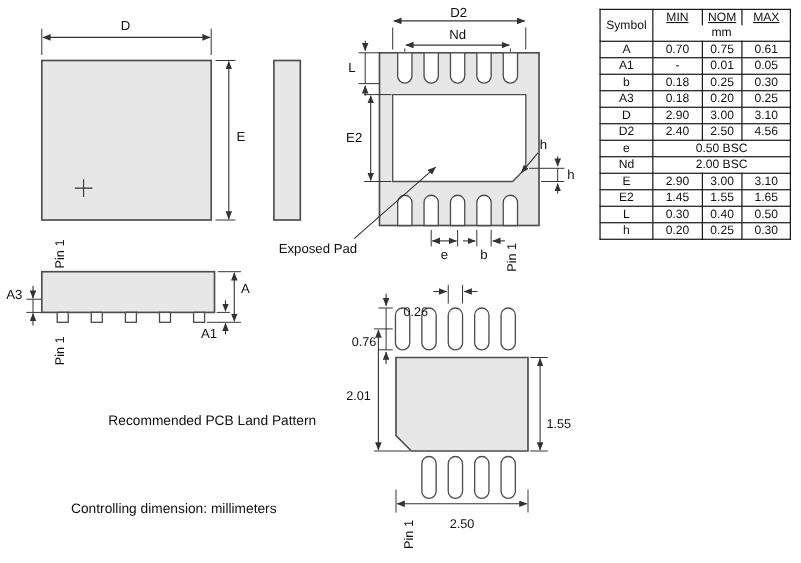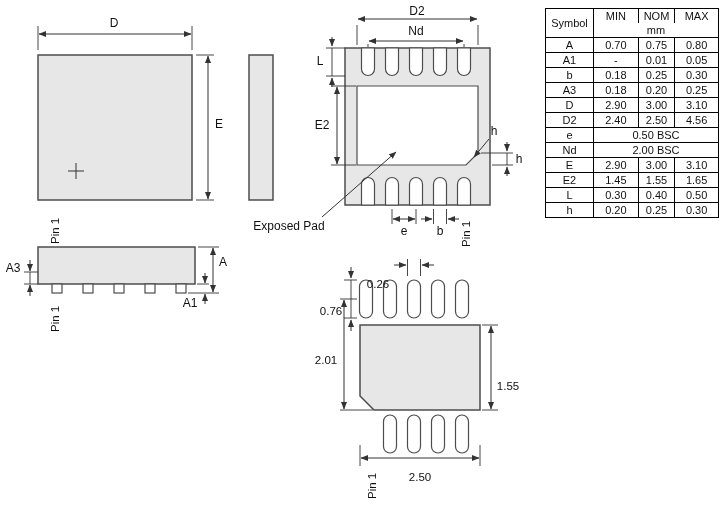--- a/index.html
+++ b/index.html
@@ -11,21 +11,21 @@
   .pad  { fill:#ffffff; stroke:#4d4d4d; stroke-width:1.2; }
   .dl   { stroke:#333; stroke-width:1; fill:none; }
   .ext  { stroke:#333; stroke-width:0.9; fill:none; }
   .lbl  { position:absolute; transform:translate(-50%,-50%); font-size:12px; line-height:1; white-space:nowrap; }
   .num  { font-size:11.5px;margin-top:20px; }
   .bg   { background:#fff; padding:0 3px; }
   .rot  { position:absolute; transform:rotate(-90deg); transform-origin:0 0; font-size:11.5px; line-height:1; white-space:nowrap; }
   .cap  { position:absolute; transform:translate(-50%,-50%); font-size:12.5px; white-space:nowrap; }
   table.dims { position:absolute; left:545px; top:8px; width:174px; border-collapse:collapse; font-size:11px; table-layout:fixed; }
   table.dims th, table.dims td { border:1px solid #000; text-align:center; padding:1px 2px; height:14px; font-weight:normal; }
-  table.dims th.nb { border-bottom:none; }
+  table.dims th.nb { border-bottom:none;text-decoration:underline; }
   table.dims th.nt { border-top:none; }
 </style>
 </head>
 <body>
 
 <div class="canvas">
 
   <svg class="draw" width="728" height="512" viewBox="0 0 728 512">
     <defs>
       <marker id="mE" markerWidth="9" markerHeight="7" refX="7" refY="3" orient="auto" markerUnits="userSpaceOnUse">
@@ -164,39 +164,41 @@
   <span class="lbl" style="left:190px;top:303px">A1</span>
   <span class="rot" style="left:50px;top:332px">Pin 1</span>
 
   <span class="lbl num" style="left:378px;top:265px">0.26</span>
   <span class="lbl num" style="left:331px;top:292px">0.76</span>
   <span class="lbl num" style="left:326px;top:341px">2.01</span>
   <span class="lbl num" style="left:508px;top:367px">1.55</span>
   <span class="lbl num bg" style="left:420px;top:458px">2.50</span>
   <span class="rot" style="left:367px;top:499px">Pin 1</span>
 
+  <span class="cap" style="left:193px;top:382px">Recommended PCB Land Pattern</span>
+  <span class="cap" style="left:158px;top:462px">Controlling dimension: millimeters</span>
 
   <table class="dims">
     <thead>
       <tr>
         <th rowspan="2" style="width:46px">Symbol</th>
         <th class="nb" style="width:43px">MIN</th>
         <th class="nb" style="width:35px">NOM</th>
         <th class="nb" style="width:42px">MAX</th>
       </tr>
       <tr>
         <th class="nt" colspan="3">mm</th>
       </tr>
     </thead>
     <tbody>
         <tr>
           <td colspan="1">A</td>
           <td colspan="1">0.70</td>
           <td colspan="1">0.75</td>
-          <td colspan="1">0.80</td>
+          <td colspan="1">0.61</td>
         </tr>
         <tr>
           <td colspan="1">A1</td>
           <td colspan="1">-</td>
           <td colspan="1">0.01</td>
           <td colspan="1">0.05</td>
         </tr>
         <tr>
           <td colspan="1">b</td>
           <td colspan="1">0.18</td>

